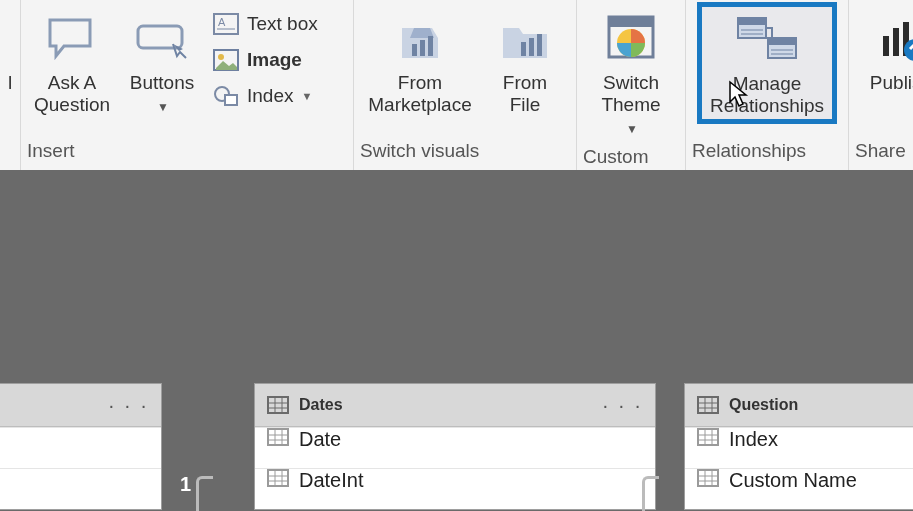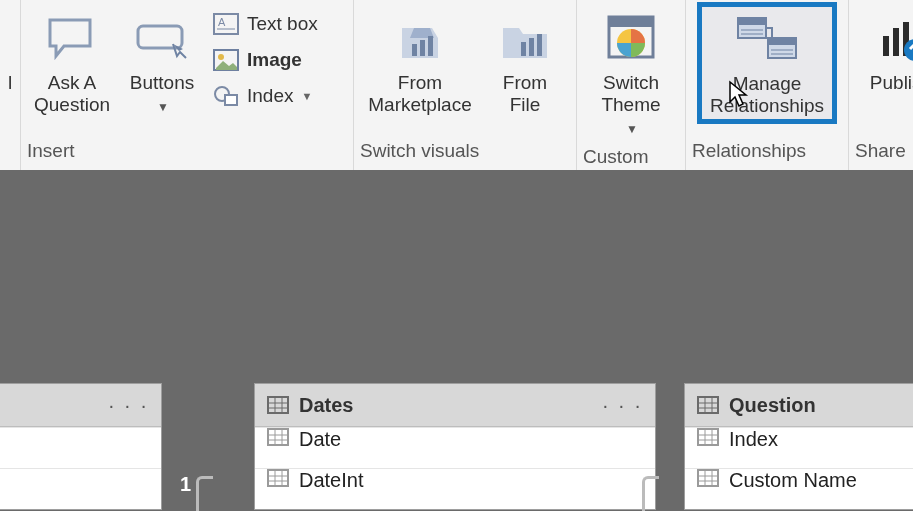--- a/index.html
+++ b/index.html
@@ -22,21 +22,21 @@
 .mini-icon{width:26px;height:26px;display:flex;align-items:center;justify-content:center}
 .drop-caret{font-size:11px;color:#666}
 
 .highlight{border:5px solid #1979c2;background:#e9e9ec}
 
 .canvas{background:#6a6a6a;position:absolute;left:0;right:0;top:170px;bottom:0}
 
 .table-card{position:absolute;background:#fff;border:1px solid #9e9e9e;width:400px}
 .table-card .t-head{background:#d8d8d8;border-bottom:1px solid #bdbdbd;height:42px;display:flex;align-items:center;padding:0 12px;justify-content:space-between}
 .t-head .hdr-left{display:flex;align-items:center;gap:10px}
-.t-head .t-title{font-weight:600;font-size:20px}
+.t-head .t-title{font-weight:600;font-size:16px}
 .t-head .dots{font-size:20px;color:#555;letter-spacing:2px}
 .field-row{height:40px;display:flex;gap:10px;padding:0 12px;border-top:1px solid #e5e5e5;font-size:20px;color:#222}
 .field-row:first-of-type{border-top:none}
 
 .tbl-icon svg{display:block}
 
 .one-badge{position:absolute;color:#fff;font-size:20px;font-weight:600}
 
 .cursor-arrow{position:absolute;width:22px;height:28px;pointer-events:none}
 </style>

